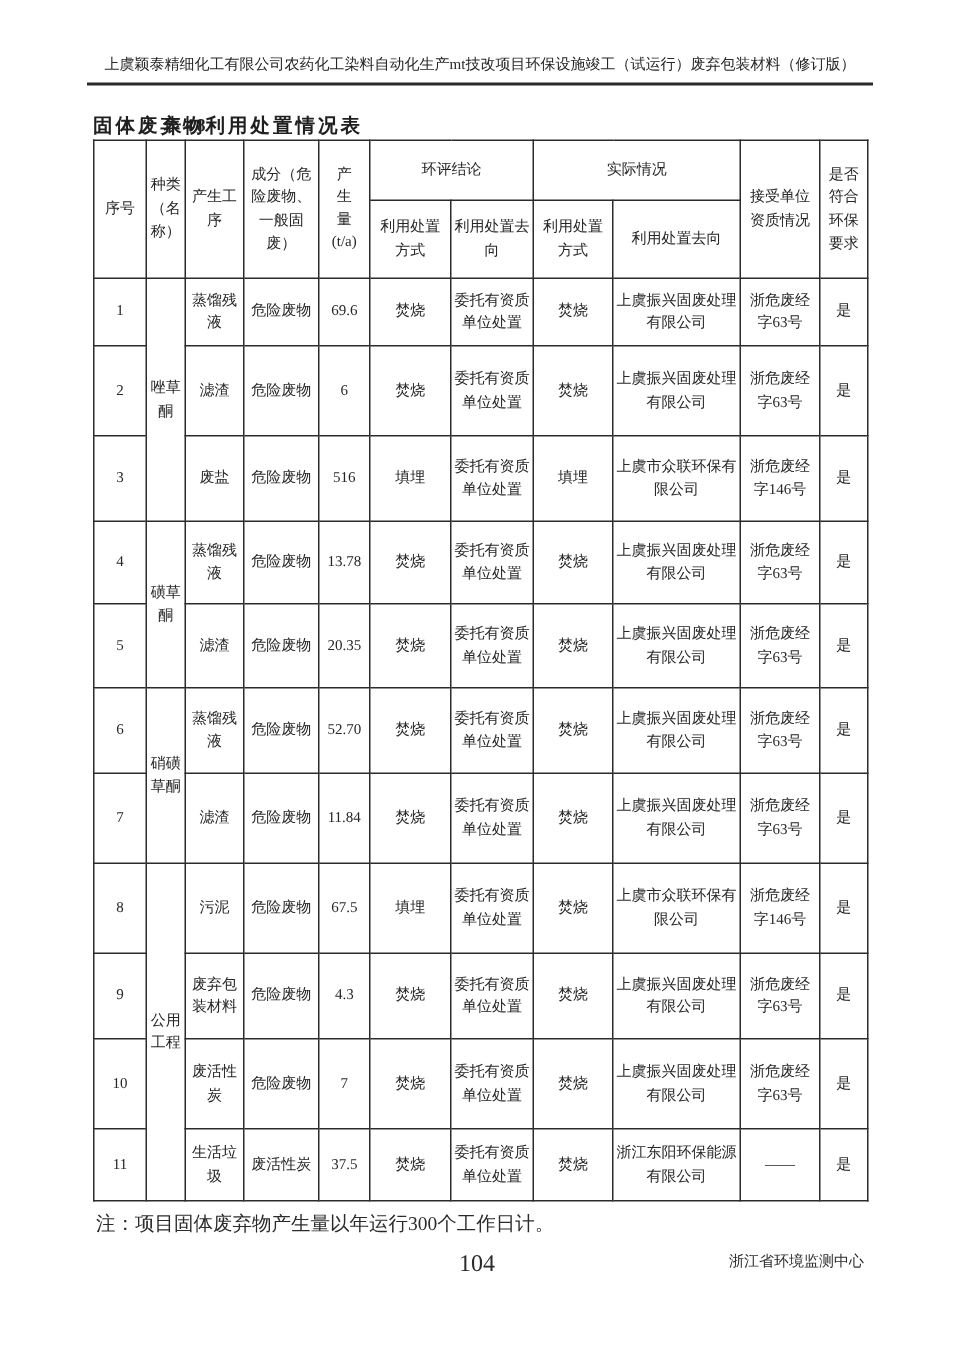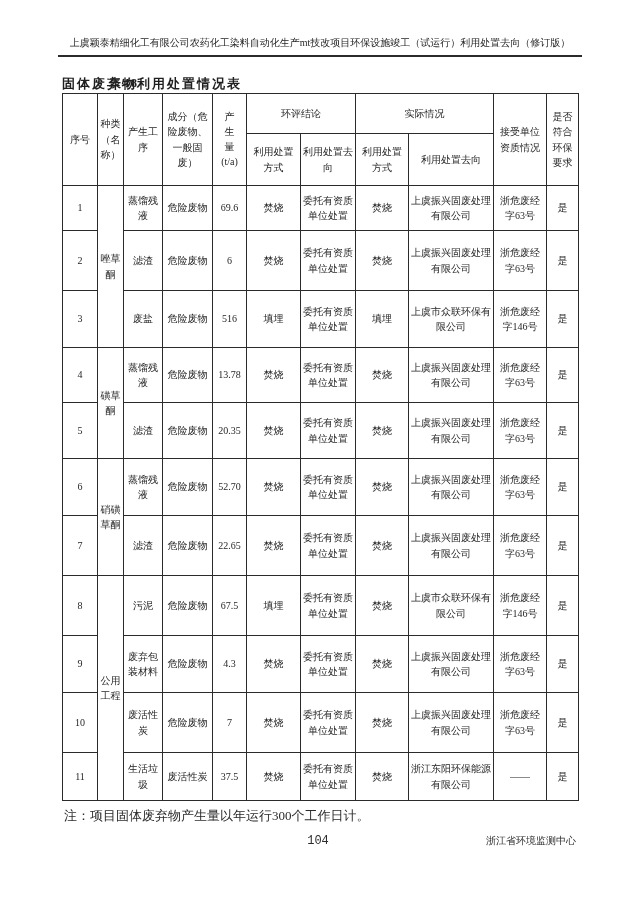--- a/index.html
+++ b/index.html
@@ -25,27 +25,27 @@
     border-collapse:collapse;table-layout:fixed;font-size:10px;
   }
   table.waste td{
     border:1px solid #2b2b2b;
     text-align:center;vertical-align:middle;
     padding:1px 2px;line-height:1.55;color:#262626;
     overflow:hidden;word-break:break-all;
   }
   .vchar{width:13px;margin:0 auto;word-break:break-all;line-height:1.5;}
   .note{position:absolute;top:807px;left:64px;font-size:13px;color:#2b2b2b;}
-  .footer-page{position:absolute;top:834px;left:0;width:100%;text-align:center;font-size:12px;color:#2b2b2b;font-family:Liberation Mono, monospace;}
+  .footer-page{position:absolute;top:834px;left:0;width:100%;text-align:center;font-size:16px;color:#2b2b2b;}
   .footer-org{position:absolute;top:834px;right:60px;font-size:10px;color:#2b2b2b;}
 </style>
 </head>
 <body>
 
-<div class="doc-header">上虞颖泰精细化工有限公司农药化工染料自动化生产mt技改项目环保设施竣工（试运行）利用处置去向（修订版）</div>
+<div class="doc-header">上虞颖泰精细化工有限公司农药化工染料自动化生产mt技改项目环保设施竣工（试运行）废弃包装材料（修订版）</div>
 
 <div class="title-row">
   <span class="title-label">表48</span>
   <span class="title-main">固体废弃物利用处置情况表</span>
 </div>
 
 <table class="waste">
   <colgroup>
     <col style="width:35px">
       <col style="width:26px">
@@ -155,21 +155,21 @@
       <td>委托有资质单位处置</td>
       <td>焚烧</td>
       <td>上虞振兴固废处理有限公司</td>
       <td>浙危废经字63号</td>
       <td>是</td>
     </tr>
     <tr style="height:60px">
       <td>7</td>
       <td>滤渣</td>
       <td>危险废物</td>
-      <td>22.65</td>
+      <td>11.84</td>
       <td>焚烧</td>
       <td>委托有资质单位处置</td>
       <td>焚烧</td>
       <td>上虞振兴固废处理有限公司</td>
       <td>浙危废经字63号</td>
       <td>是</td>
     </tr>
 
     <tr style="height:60px">
       <td>8</td>

